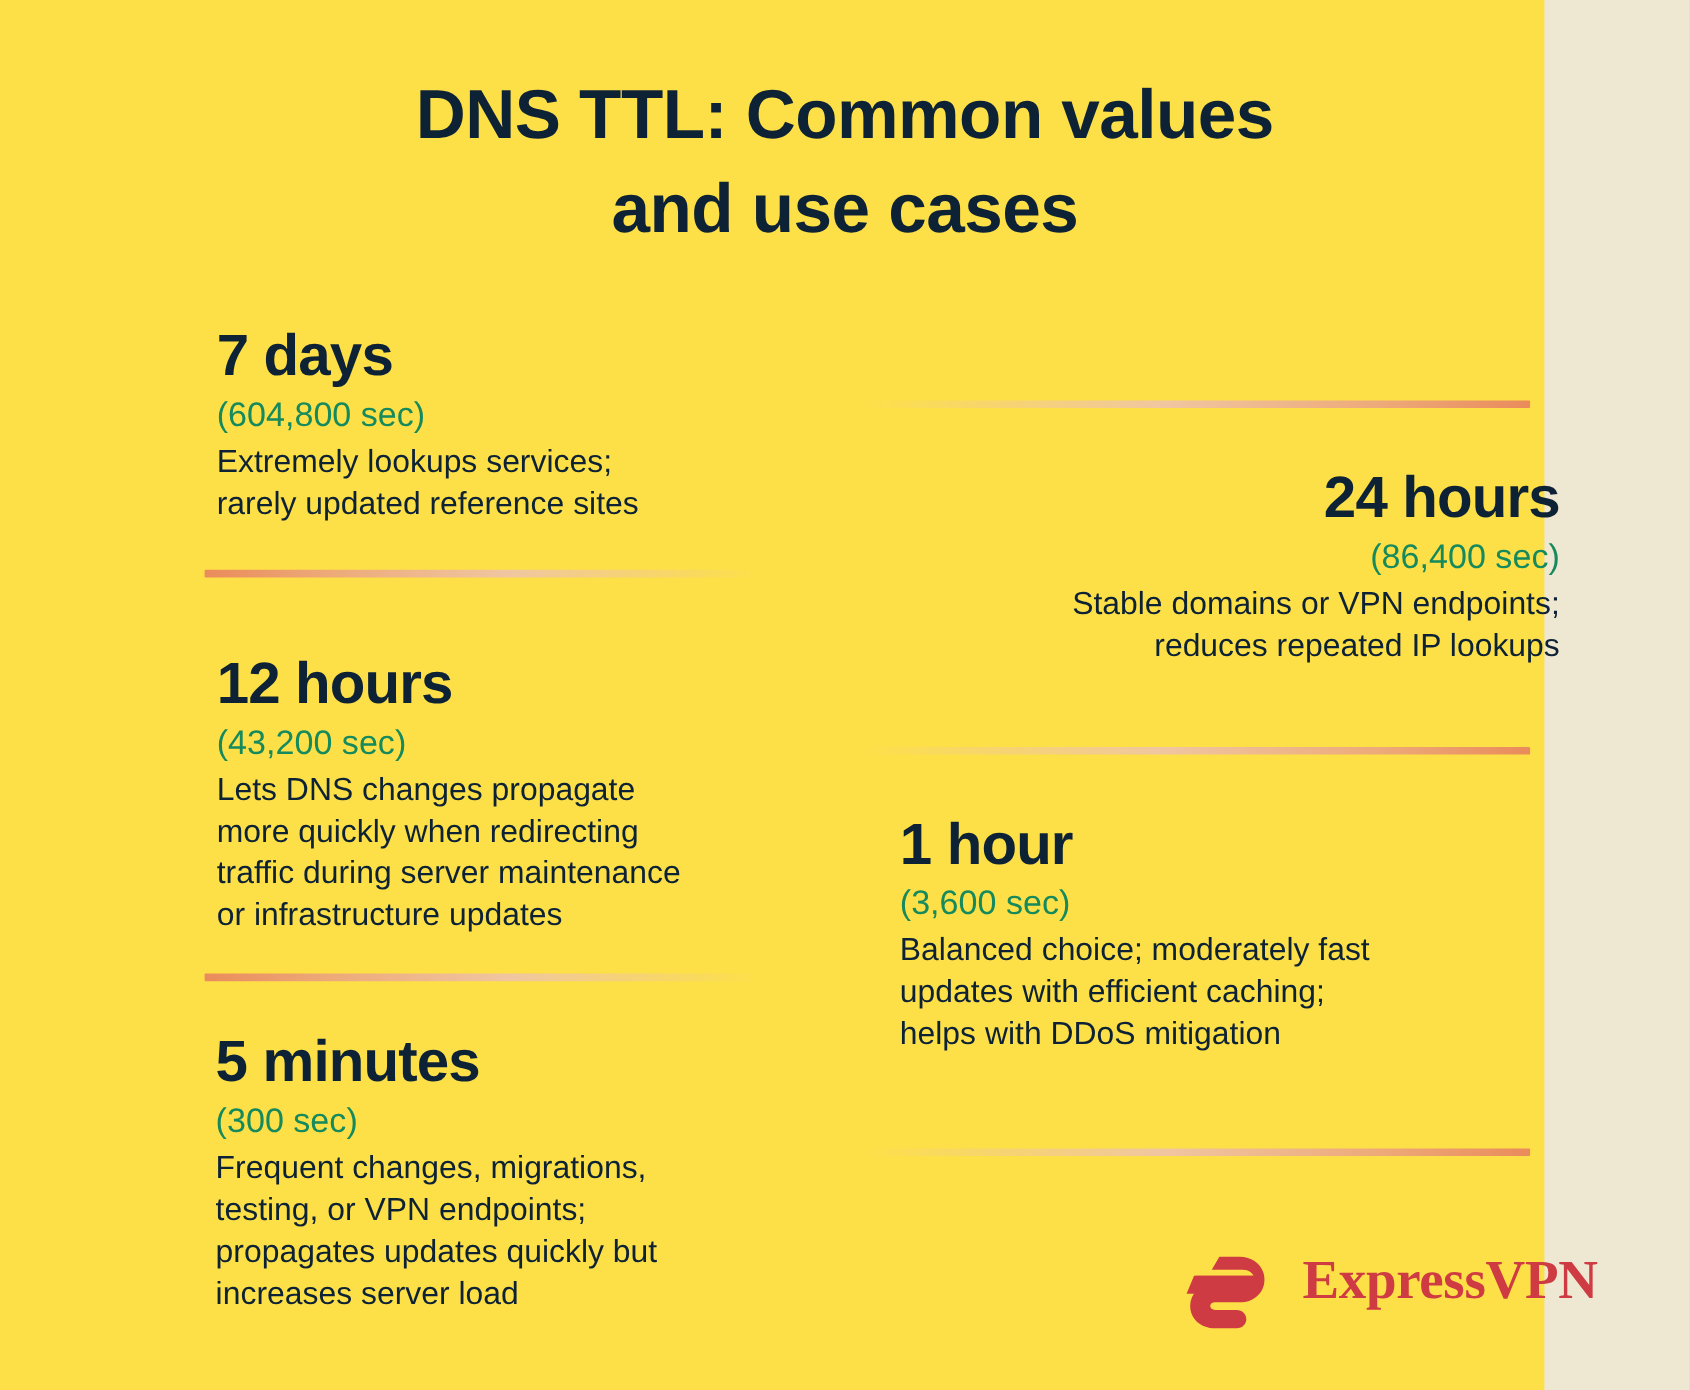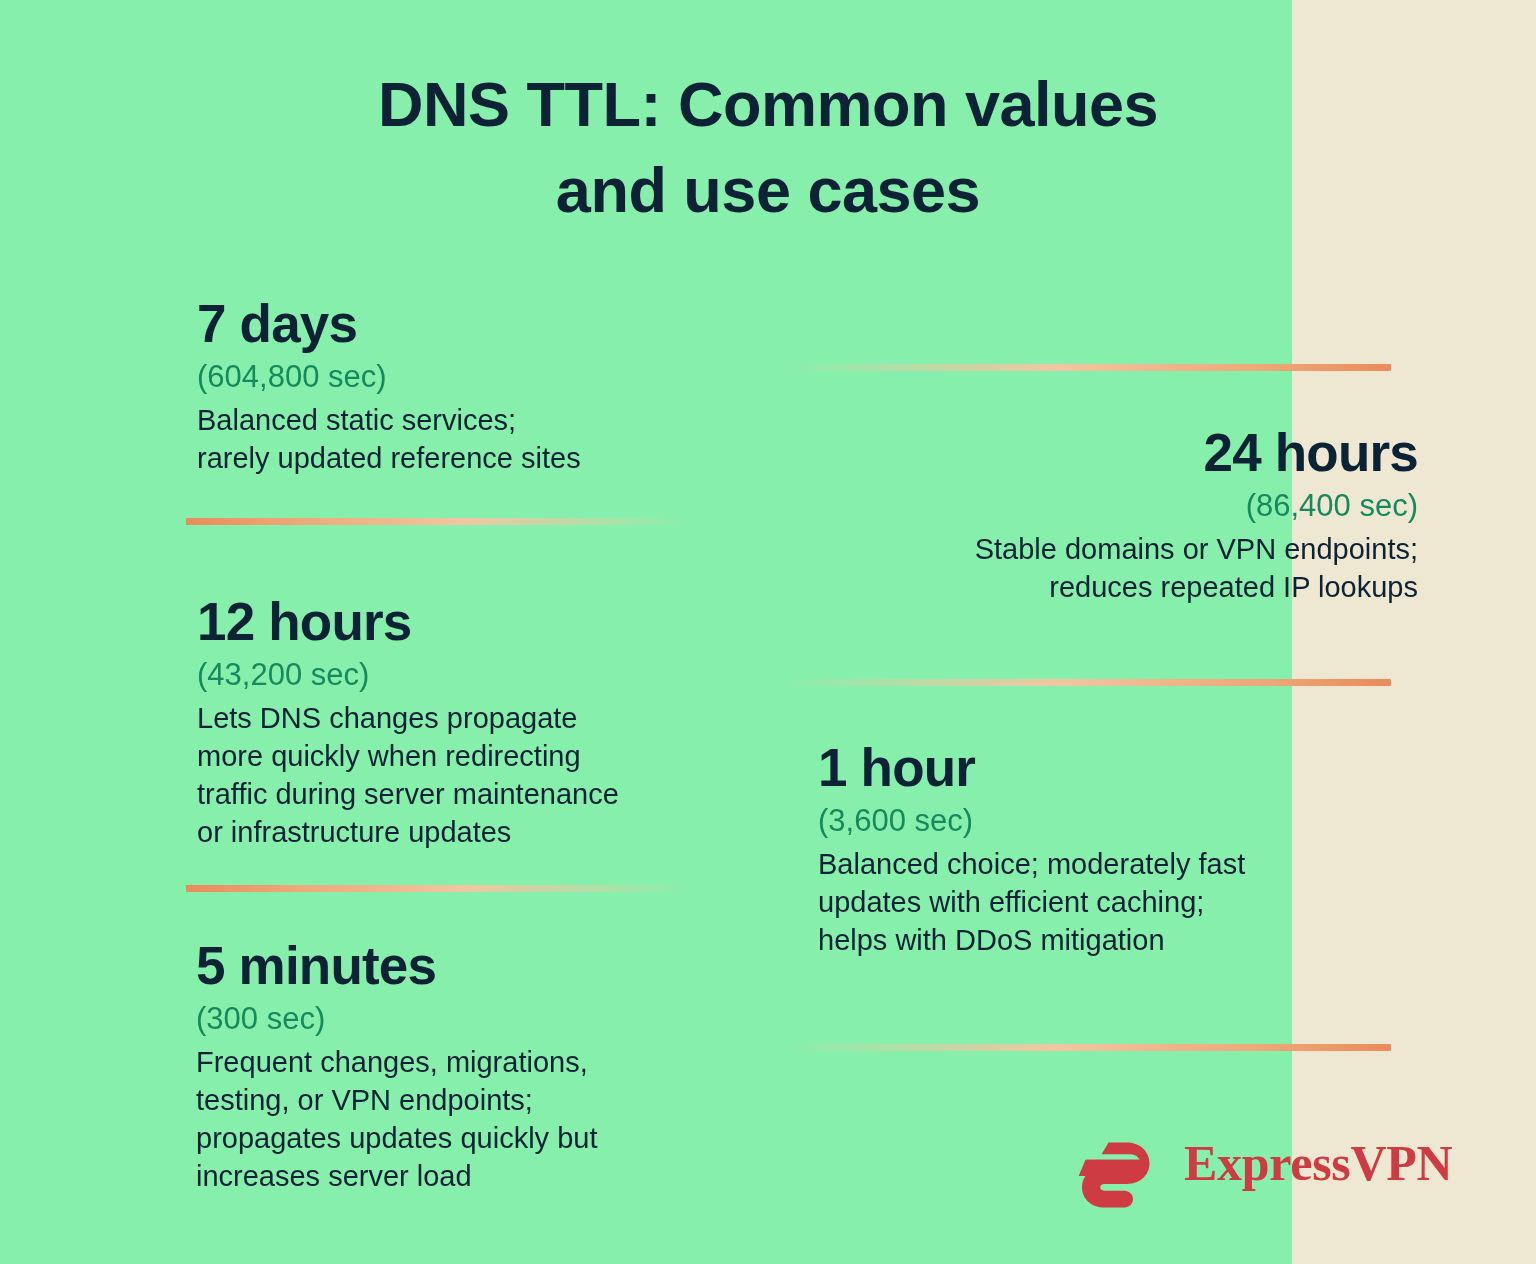--- a/index.html
+++ b/index.html
@@ -10,23 +10,23 @@
     width: 1536px;
     height: 1264px;
     background: #eee7d1;
     font-family: "Liberation Sans", sans-serif;
     overflow: hidden;
     position: relative;
   }
 
   .infographic {
     position: relative;
-    width: 1292px;
+    width: 1404px;
     height: 1264px;
-    background: #86efac;
+    background: #fde047;
   }
 
   
   .title {
     position: absolute;
     left: 0;
     top: 62px;
     width: 1536px;
     text-align: center;
     color: #0e2235;
@@ -104,21 +104,21 @@
 
   <div class="title">
     <span class="title-line">DNS TTL: Common values</span>
     <span class="title-line">and use cases</span>
   </div>
 
   <div class="entry" style="left:197px; top:268px; width:540px;margin-top:28px;">
     <div class="entry-value">7 days</div>
     <div class="entry-seconds">(604,800 sec)</div>
     <div class="entry-desc">
-      <span class="dline">Balanced static services;</span>
+      <span class="dline">Extremely lookups services;</span>
       <span class="dline">rarely updated reference sites</span>
     </div>
   </div>
 
   <div class="divider divider-left" style="left:186px; top:518px; width:505px;"></div>
 
   <div class="entry" style="left:197px; top:594px; width:540px;">
     <div class="entry-value">12 hours</div>
     <div class="entry-seconds">(43,200 sec)</div>
     <div class="entry-desc">

